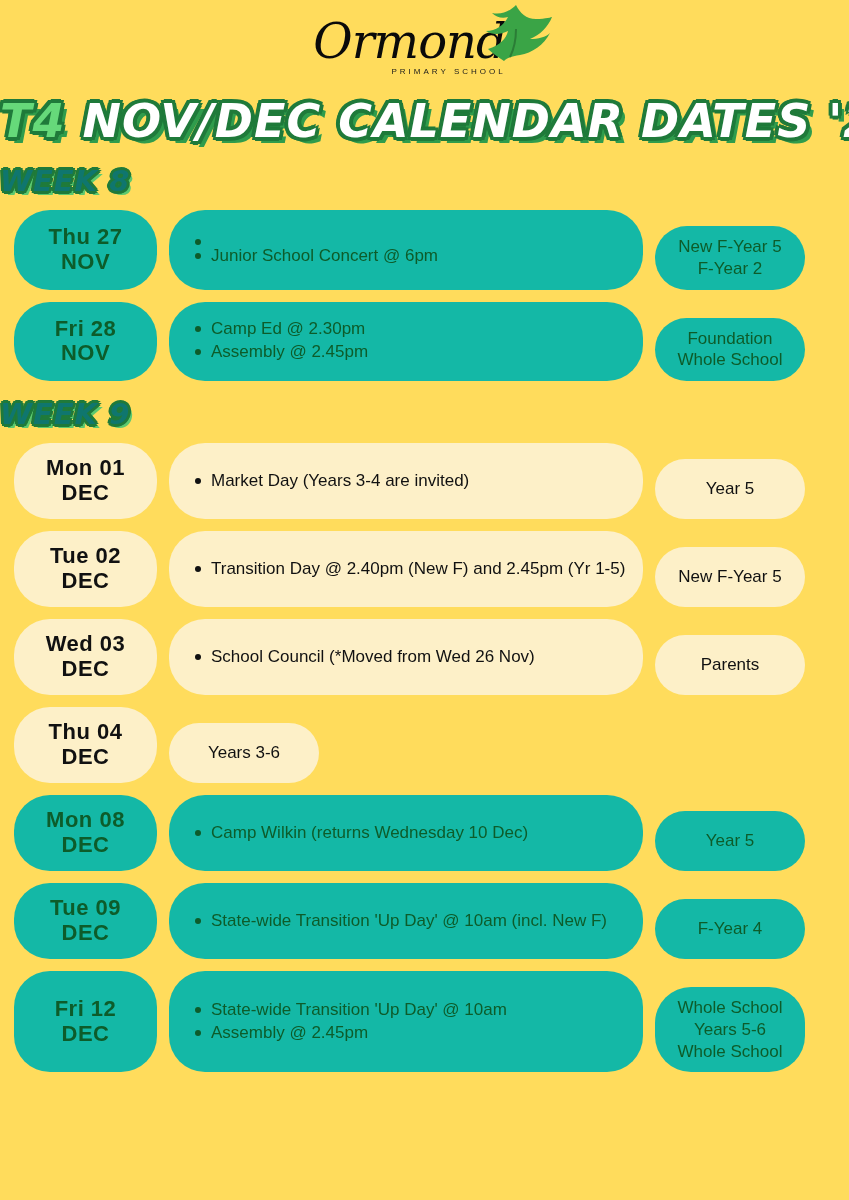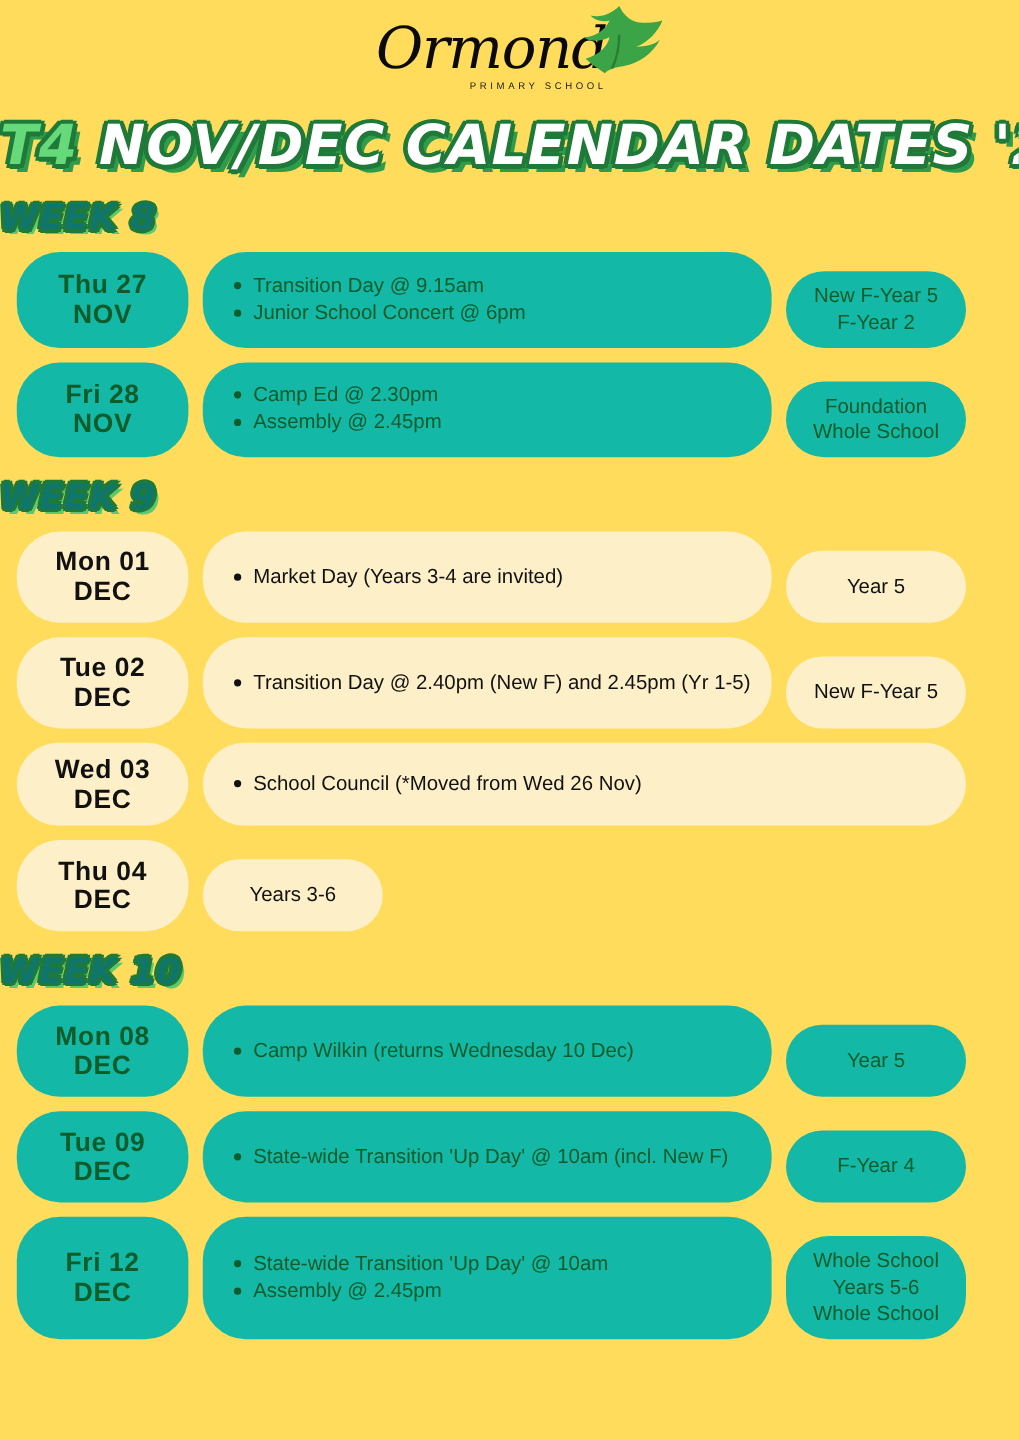--- a/index.html
+++ b/index.html
@@ -182,21 +182,20 @@
       <div class="week-header">WEEK 8</div>
       <div class="row white">
         <div class="cell date min-h-1">
           <span class="dline">Thu 27</span>
           <span class="dline">NOV</span>
         </div>
         <div class="cell events min-h-1">
           <ul>
             <li>
               <span class="bullet"></span>
-              <span class="ev-text">Transition Day @ 9.15am</span>
             </li>
             <li>
               <span class="bullet"></span>
               <span class="ev-text">Junior School Concert @ 6pm</span>
             </li>
           </ul>
         </div>
         <div class="cell who min-h-1">
           <span class="wline">New F-Year 5</span>
           <span class="wline">F-Year 2</span>
@@ -265,31 +264,33 @@
           <span class="dline">DEC</span>
         </div>
         <div class="cell events min-h-1">
           <ul>
             <li>
               <span class="bullet"></span>
               <span class="ev-text">School Council (*Moved from Wed 26 Nov)</span>
             </li>
           </ul>
         </div>
+        <div class="cell who min-h-1">
+          <span class="wline">Parents</span>
+        </div>
       </div>
       <div class="row cream">
         <div class="cell date min-h-1">
           <span class="dline">Thu 04</span>
           <span class="dline">DEC</span>
         </div>
         <div class="cell who min-h-1">
           <span class="wline">Years 3-6</span>
         </div>
       </div>
-      <div class="week-header">WEEK 10</div>
       <div class="row white">
         <div class="cell date min-h-1">
           <span class="dline">Mon 08</span>
           <span class="dline">DEC</span>
         </div>
         <div class="cell events min-h-1">
           <ul>
             <li>
               <span class="bullet"></span>
               <span class="ev-text">Camp Wilkin (returns Wednesday 10 Dec)</span>

